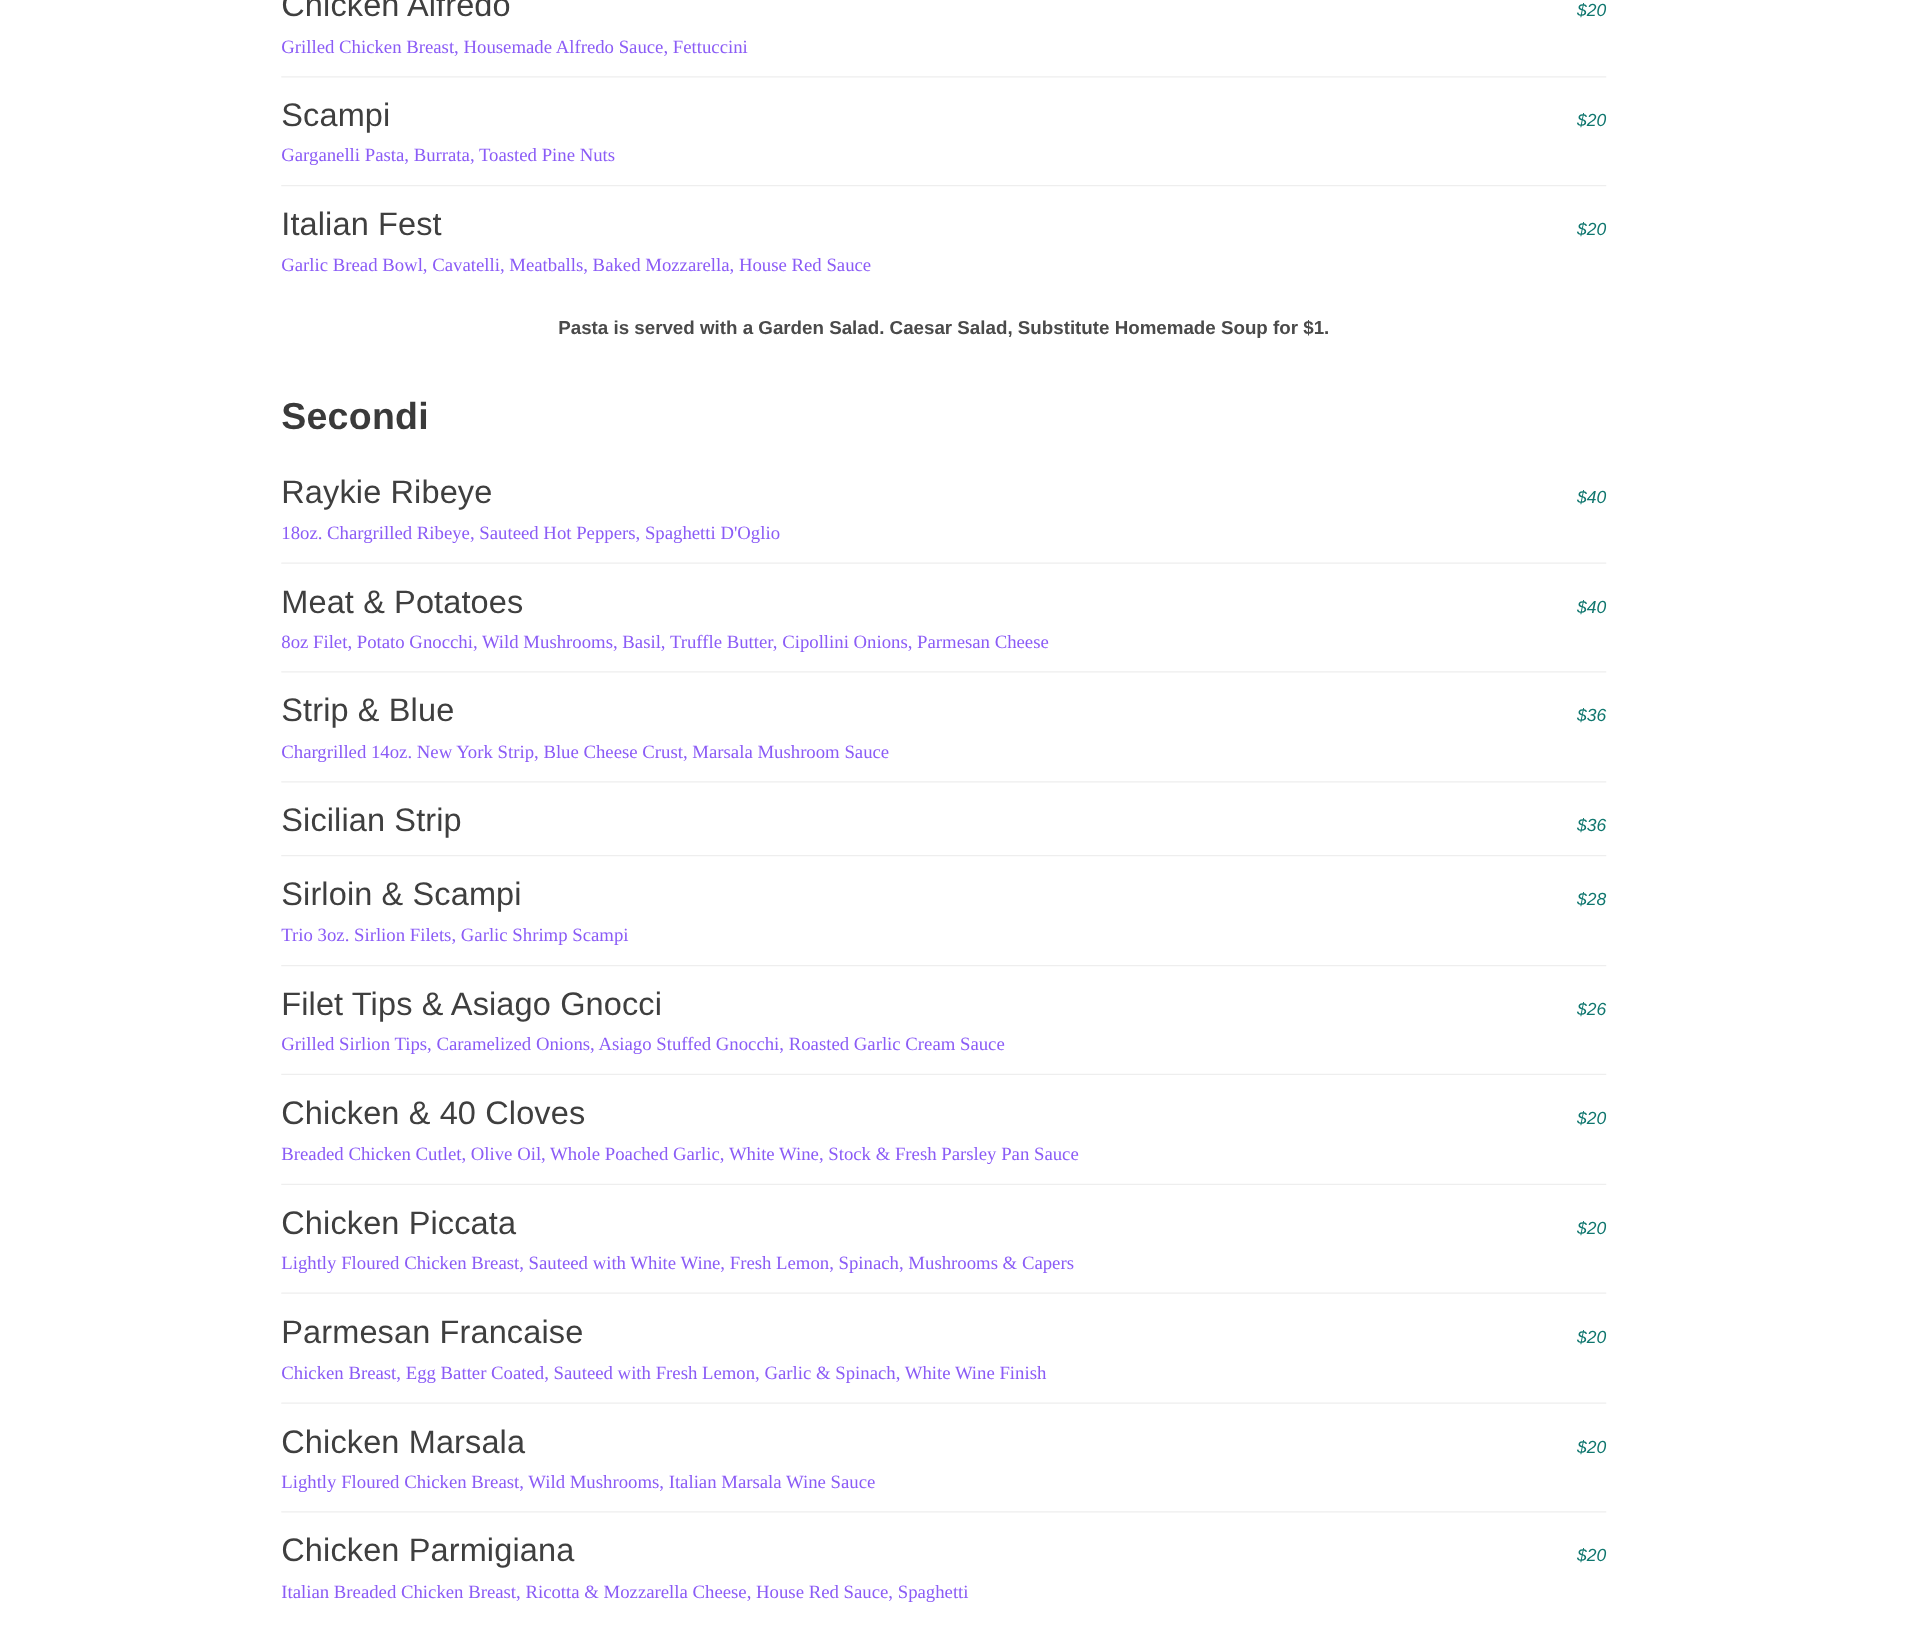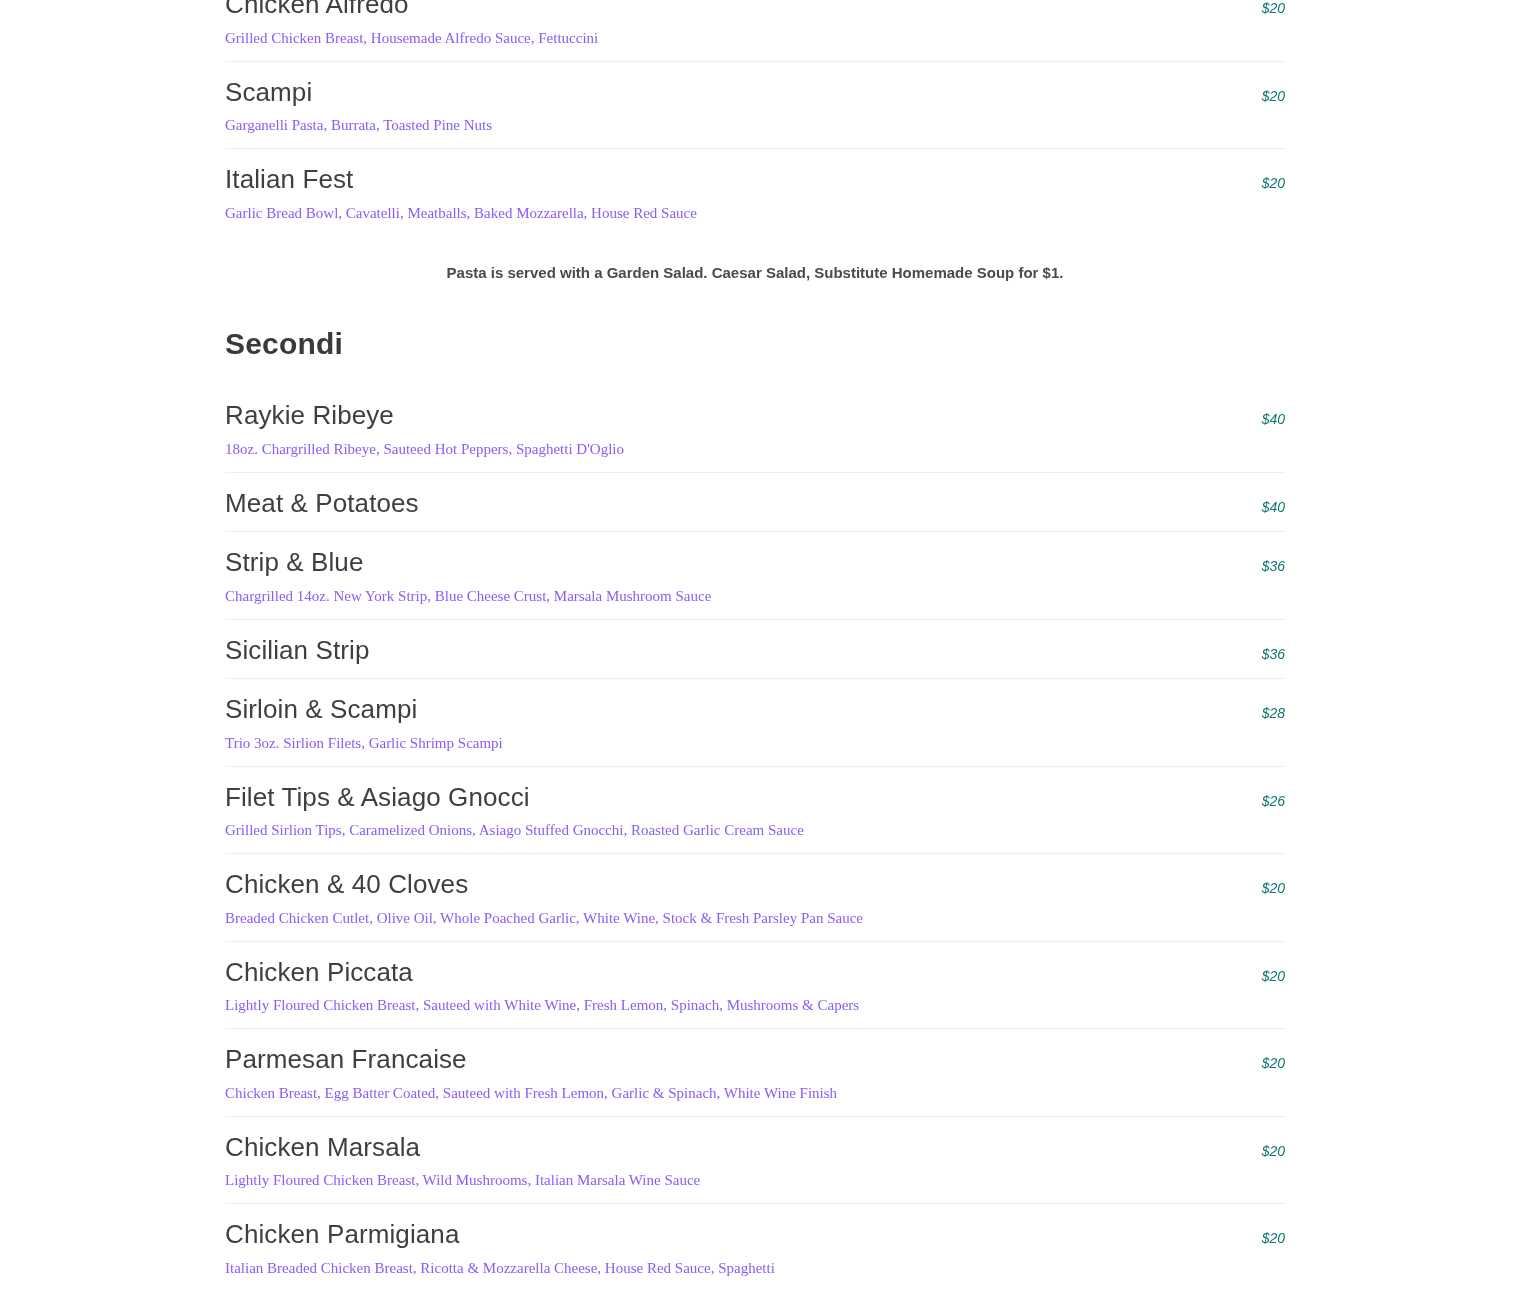--- a/index.html
+++ b/index.html
@@ -72,28 +72,28 @@
     background: #eeeeee;
     margin: 12px 0 12px 0;
     border: none;
   }
   .note {
     text-align: center;
     font-size: 15px;
     font-weight: bold;
     color: #4a4a4a;
     line-height: 1.7;
-    margin-top: 36px;
+    margin-top: 26px;
   }
   .section-title {
     font-size: 30px;
     font-weight: bold;
     color: #3a3a3a;
     margin-top: 42px;
-    margin-bottom: 36px;
+    margin-bottom: 24px;
     letter-spacing: 0.2px;
   }
 
   
   .clip-top {
     margin-top: -14px;
   }
   .top-block .item-name {
     
   }
@@ -146,20 +146,21 @@
           </div>
           <div class="item-desc">18oz. Chargrilled Ribeye, Sauteed Hot Peppers, Spaghetti D'Oglio</div>
         </div>
         <div class="sep"></div>
 
         <div class="item">
           <div class="item-head">
             <div class="item-name">Meat &amp; Potatoes</div>
             <div class="item-price">$40</div>
           </div>
+          <div class="item-desc">8oz Filet, Potato Gnocchi, Wild Mushrooms, Basil, Truffle Butter, Cipollini Onions, Parmesan Cheese</div>
         </div>
         <div class="sep"></div>
 
         <div class="item">
           <div class="item-head">
             <div class="item-name">Strip &amp; Blue</div>
             <div class="item-price">$36</div>
           </div>
           <div class="item-desc">Chargrilled 14oz. New York Strip, Blue Cheese Crust, Marsala Mushroom Sauce</div>
         </div>

